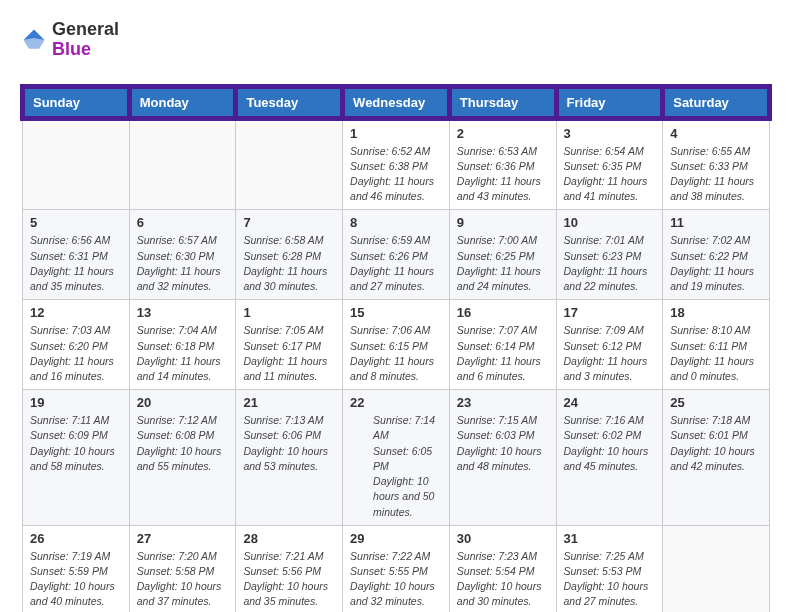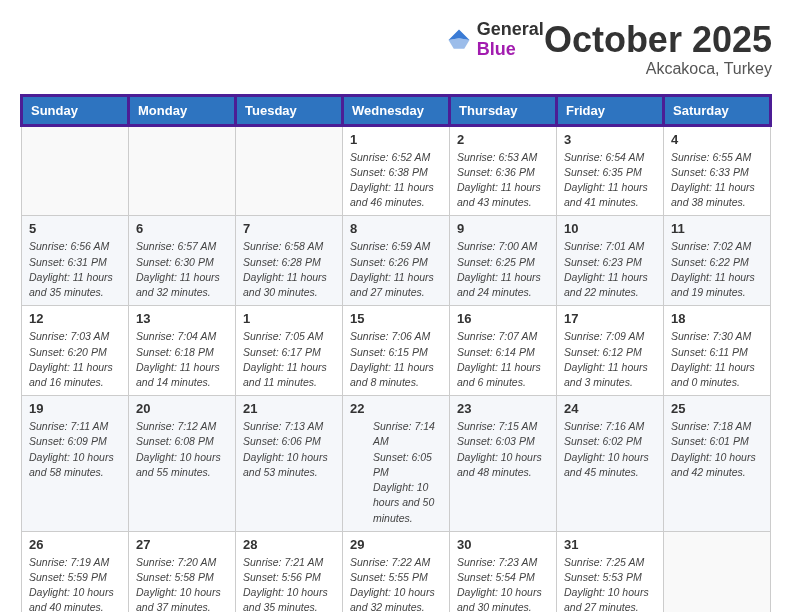--- a/index.html
+++ b/index.html
@@ -5,23 +5,23 @@
     * { box-sizing: border-box; margin: 0; padding: 0; }
     body {
       font-family: Arial, sans-serif;
       background: #fff;
       width: 792px;
       min-height: 612px;
       padding: 20px;
     }
     .header {
       display: flex;
-      justify-content: flex-end;
+      justify-content: space-between;
       align-items: flex-start;
-      margin-bottom: 16px;
+      margin-bottom: 24px;
     }
     .logo {
       display: flex;
       align-items: center;
       gap: 4px;
     }
     .logo-text {
       font-size: 18px;
       font-weight: bold;
       line-height: 1.1;
@@ -50,21 +50,21 @@
       border-collapse: collapse;
       border: 1px solid #ccc;
     }
     .calendar th {
       background-color: #2e74c0;
       color: #fff;
       font-size: 13px;
       font-weight: bold;
       padding: 6px 8px;
       text-align: left;
-      border: 3px solid #4c1d95;
+      border: 5px solid #4c1d95;
     }
     .calendar td {
       vertical-align: top;
       border: 1px solid #ccc;
       padding: 5px 7px;
       width: calc(100% / 7);
       min-height: 80px;
       background: #fff;
       font-size: 11px;
       color: #333;
@@ -95,24 +95,20 @@
   <div class="logo">
     <svg class="logo-icon" viewBox="0 0 32 32" xmlns="http://www.w3.org/2000/svg">
       <polygon points="16,4 28,16 16,14 4,16" fill="#3a7bd5"></polygon>
       <polygon points="16,14 28,16 22,26 10,26 4,16" fill="#3a7bd5" opacity="0.5"></polygon>
     </svg>
     <div class="logo-text">
       <div class="logo-general">General</div>
       <div class="logo-blue">Blue</div>
     </div>
   </div>
-  <div class="title-block">
-    <div class="month-title">October 2025</div>
-    <div class="location">Akcakoca, Turkey</div>
-  </div>
 </div>
 
 <table class="calendar">
   <thead>
     <tr>
     <th>Sunday</th>
         <th>Monday</th>
         <th>Tuesday</th>
         <th>Wednesday</th>
         <th>Thursday</th>
@@ -226,21 +222,21 @@
 Daylight: 11 hours and 6 minutes.</div>
         </td>
         <td>
           <div class="day-number">17</div>
           <div class="day-info" style="white-space: pre-line;">Sunrise: 7:09 AM
 Sunset: 6:12 PM
 Daylight: 11 hours and 3 minutes.</div>
         </td>
         <td>
           <div class="day-number">18</div>
-          <div class="day-info" style="white-space: pre-line;">Sunrise: 7:30 AM
+          <div class="day-info" style="white-space: pre-line;">Sunrise: 8:10 AM
 Sunset: 6:11 PM
 Daylight: 11 hours and 0 minutes.</div>
         </td>
       </tr>
       <tr>
         <td>
           <div class="day-number">19</div>
           <div class="day-info" style="white-space: pre-line;">Sunrise: 7:11 AM
 Sunset: 6:09 PM
 Daylight: 10 hours and 58 minutes.</div>

